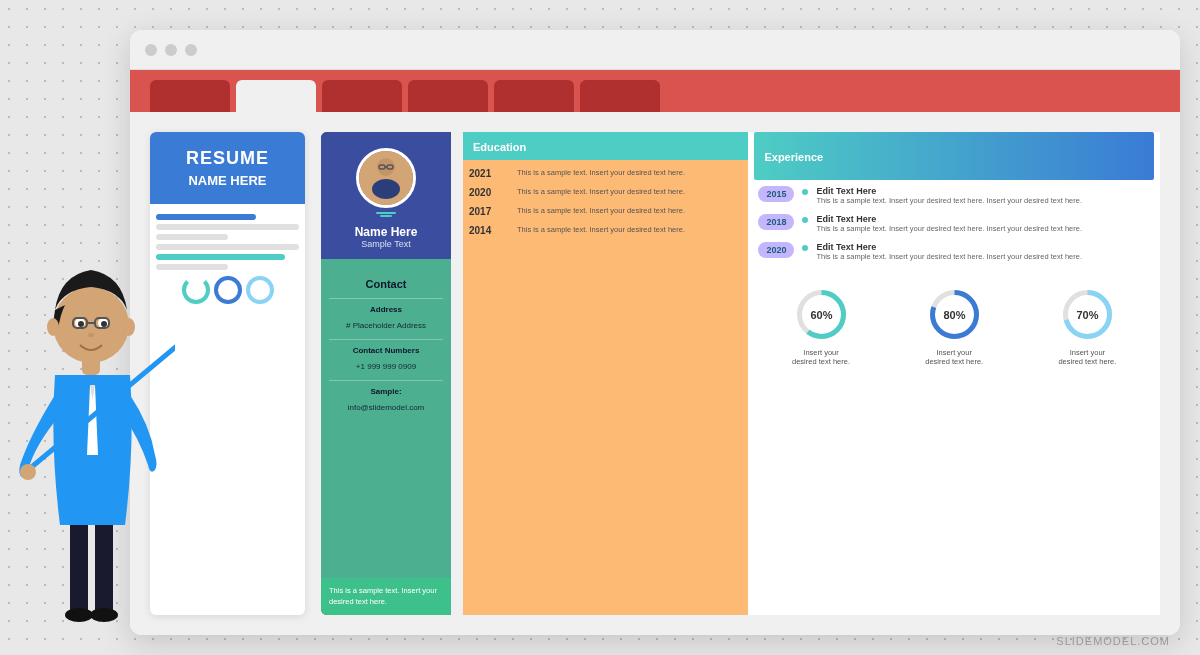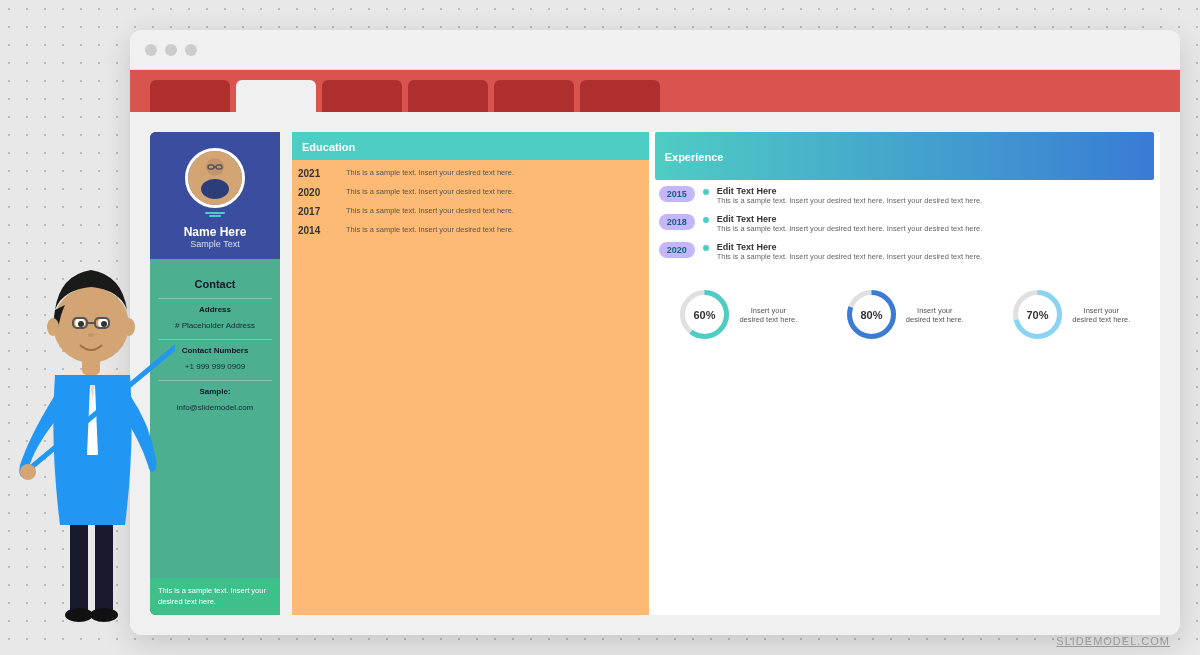--- a/index.html
+++ b/index.html
@@ -278,20 +278,21 @@
       padding: 0 8px 8px;
     }
     .skill-circles {
       display: flex;
       gap: 16px;
       justify-content: space-around;
       margin-top: 10px;
     }
     .skill-circle-item {
       display: flex;
+      flex-direction: column;
       align-items: center;
       gap: 6px;
     }
     .skill-circle-label {
       font-size: 7.5px;
       color: #555;
       text-align: center;
       max-width: 60px;
     }
 
@@ -307,21 +308,20 @@
 
     
     .branding {
       position: absolute;
       bottom: 8px;
       right: 30px;
       font-size: 11px;
       color: #999;
       letter-spacing: 1px;
       z-index: 2;
-      text-decoration: underline;
     }
 
     .resume-full-wrap {
       display: flex;
       flex: 1;
       gap: 0;
     }
     .edu-col {
       flex: 1;
       background: #fdba74;
@@ -350,20 +350,39 @@
     <div class="toolbar-tab" style="background:#b03030;width:80px;"></div>
     <div class="toolbar-tab active" style="width:80px;"></div>
     <div class="toolbar-tab" style="background:#b03030;width:80px;"></div>
     <div class="toolbar-tab" style="background:#b03030;width:80px;"></div>
     <div class="toolbar-tab" style="background:#b03030;width:80px;"></div>
     <div class="toolbar-tab" style="background:#b03030;width:80px;"></div>
   </div>
 
   <div class="main-content">
 
+    <div class="resume-card-left">
+      <div class="resume-card-left-header">
+        <div class="resume-title">RESUME</div>
+        <div class="resume-name">NAME HERE</div>
+      </div>
+      <div class="resume-card-left-body">
+        <div class="mini-resume-row colored"></div>
+        <div class="mini-resume-row"></div>
+        <div class="mini-resume-row short"></div>
+        <div class="mini-resume-row"></div>
+        <div class="mini-resume-row colored" style="width:90%;background:#4ecdc4;"></div>
+        <div class="mini-resume-row short"></div>
+        <div class="mini-charts">
+          <div class="mini-chart"></div>
+          <div class="mini-chart" style="border-color:#3a7bd5;"></div>
+          <div class="mini-chart" style="border-color:#89d4f5;"></div>
+        </div>
+      </div>
+    </div>
 
     <div class="resume-panel">
 
       <div class="resume-sidebar">
         <div class="resume-sidebar-photo-area">
           <div class="resume-photo">
 
             <svg width="54" height="54" viewBox="0 0 54 54" xmlns="http://www.w3.org/2000/svg">
               <circle cx="27" cy="27" r="27" fill="#d4a574"></circle>
 

